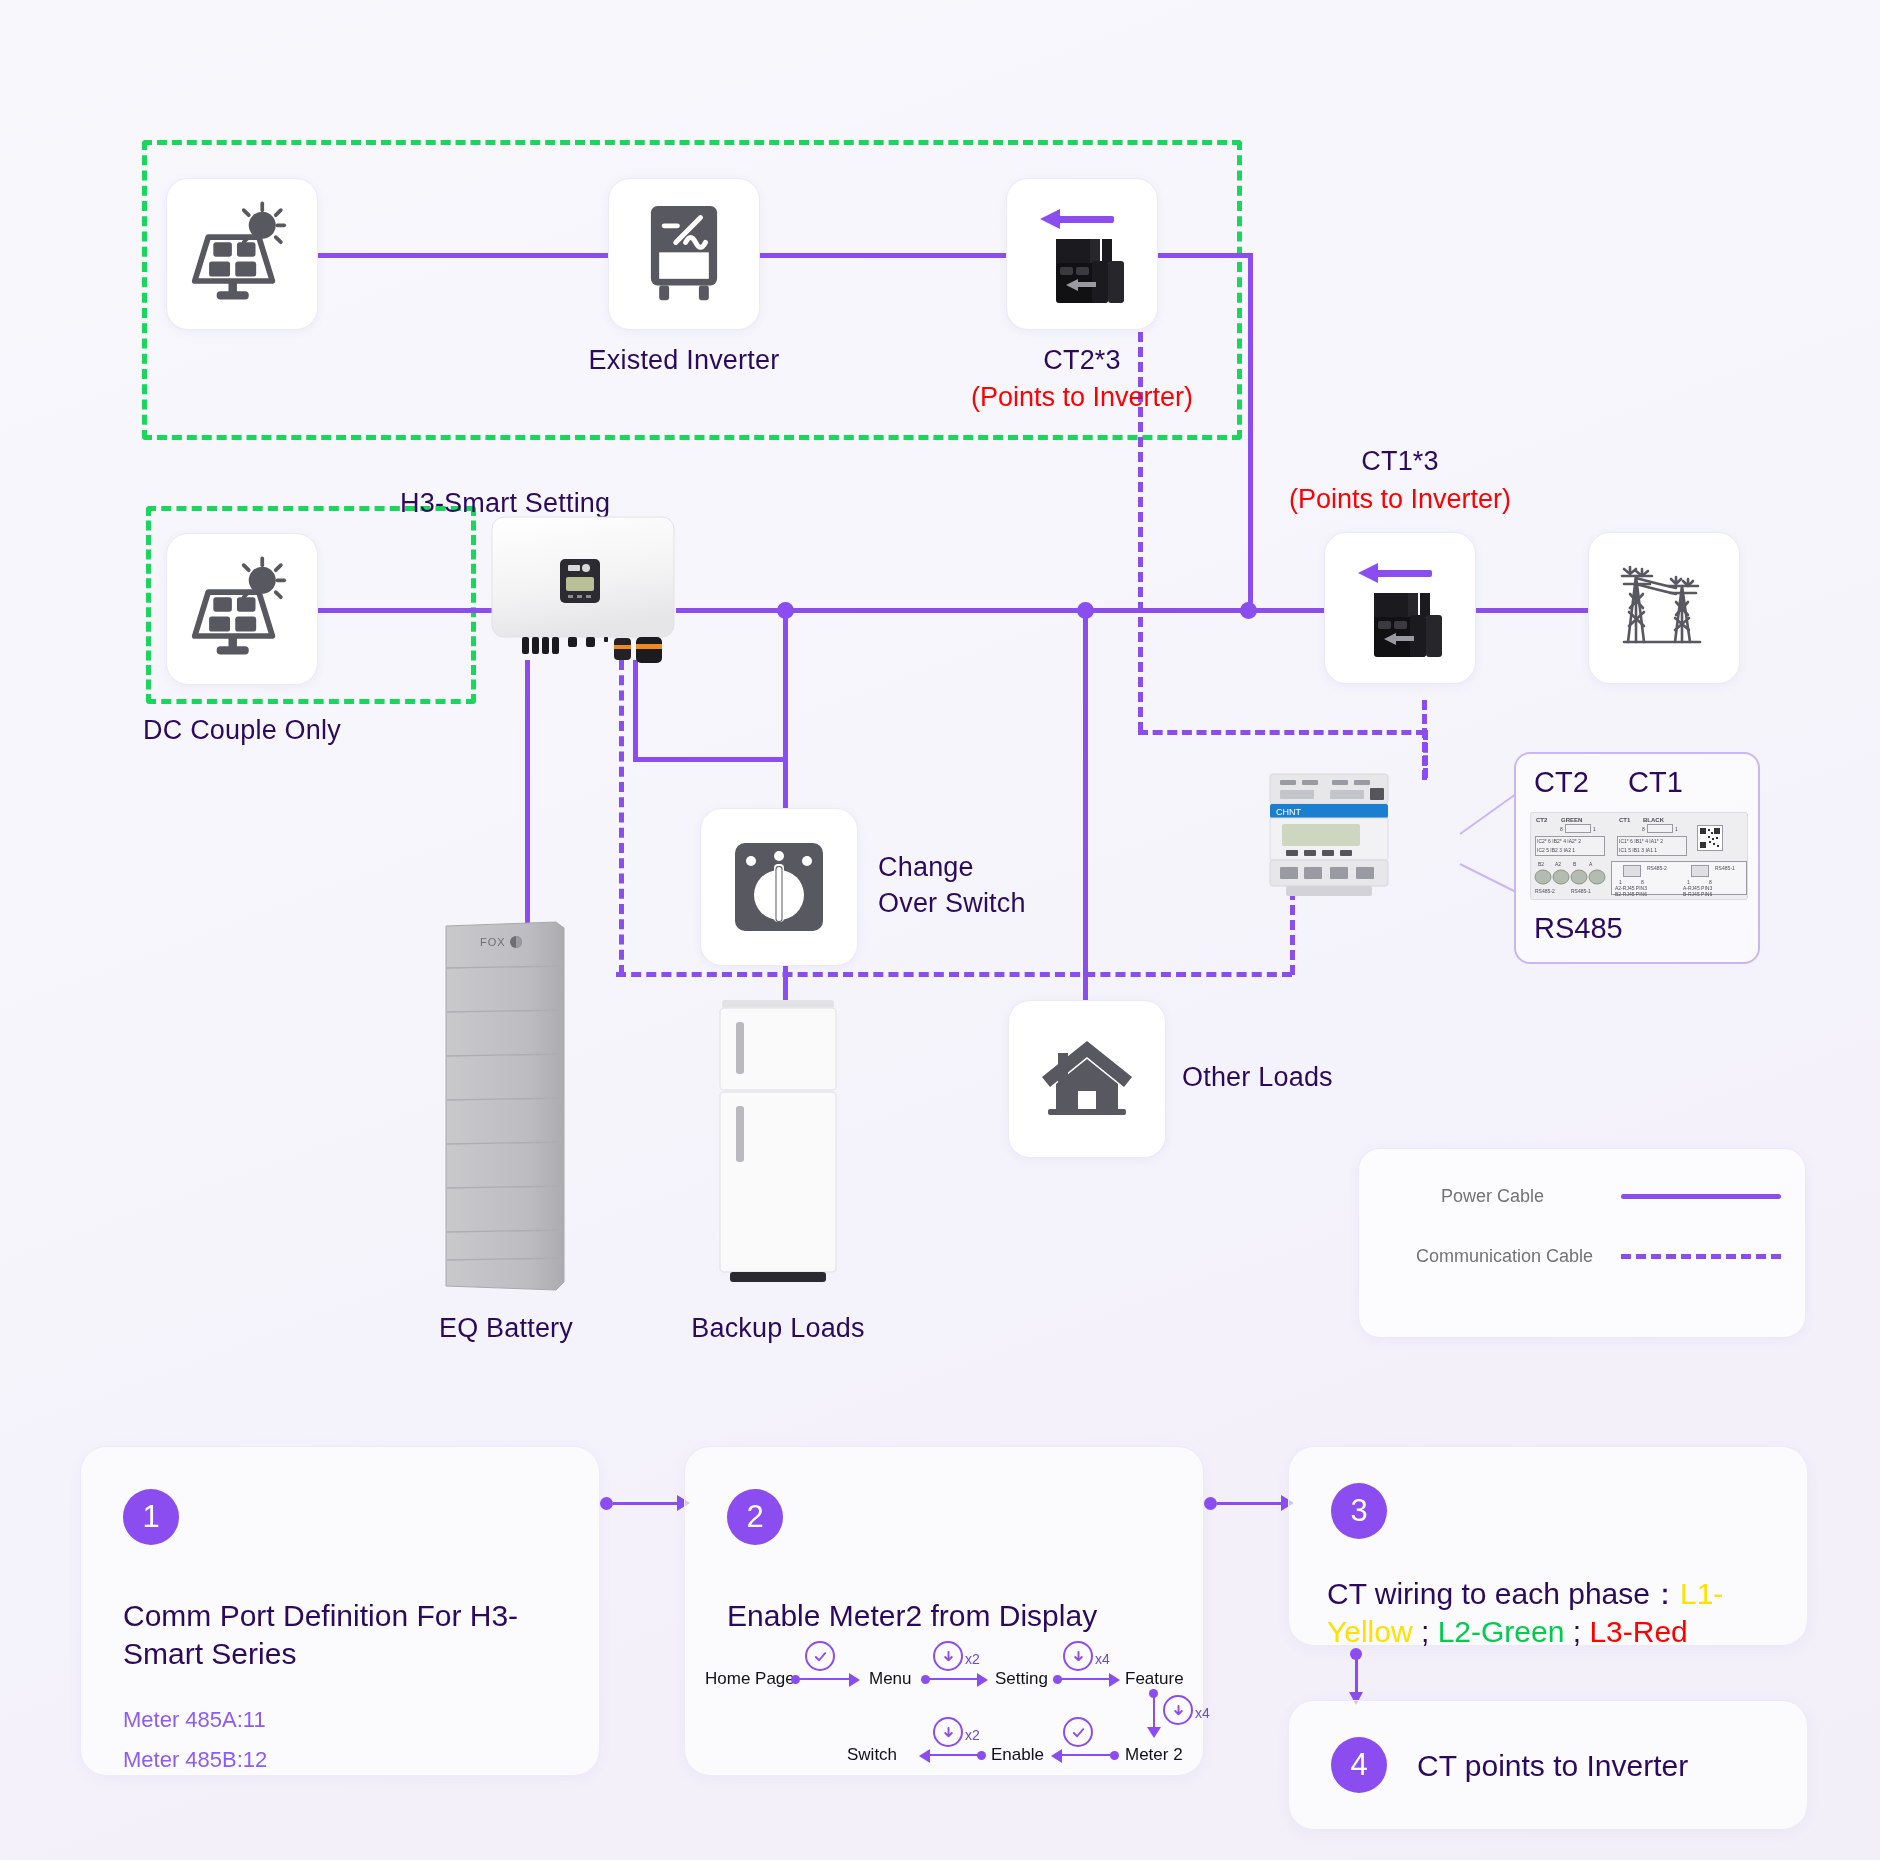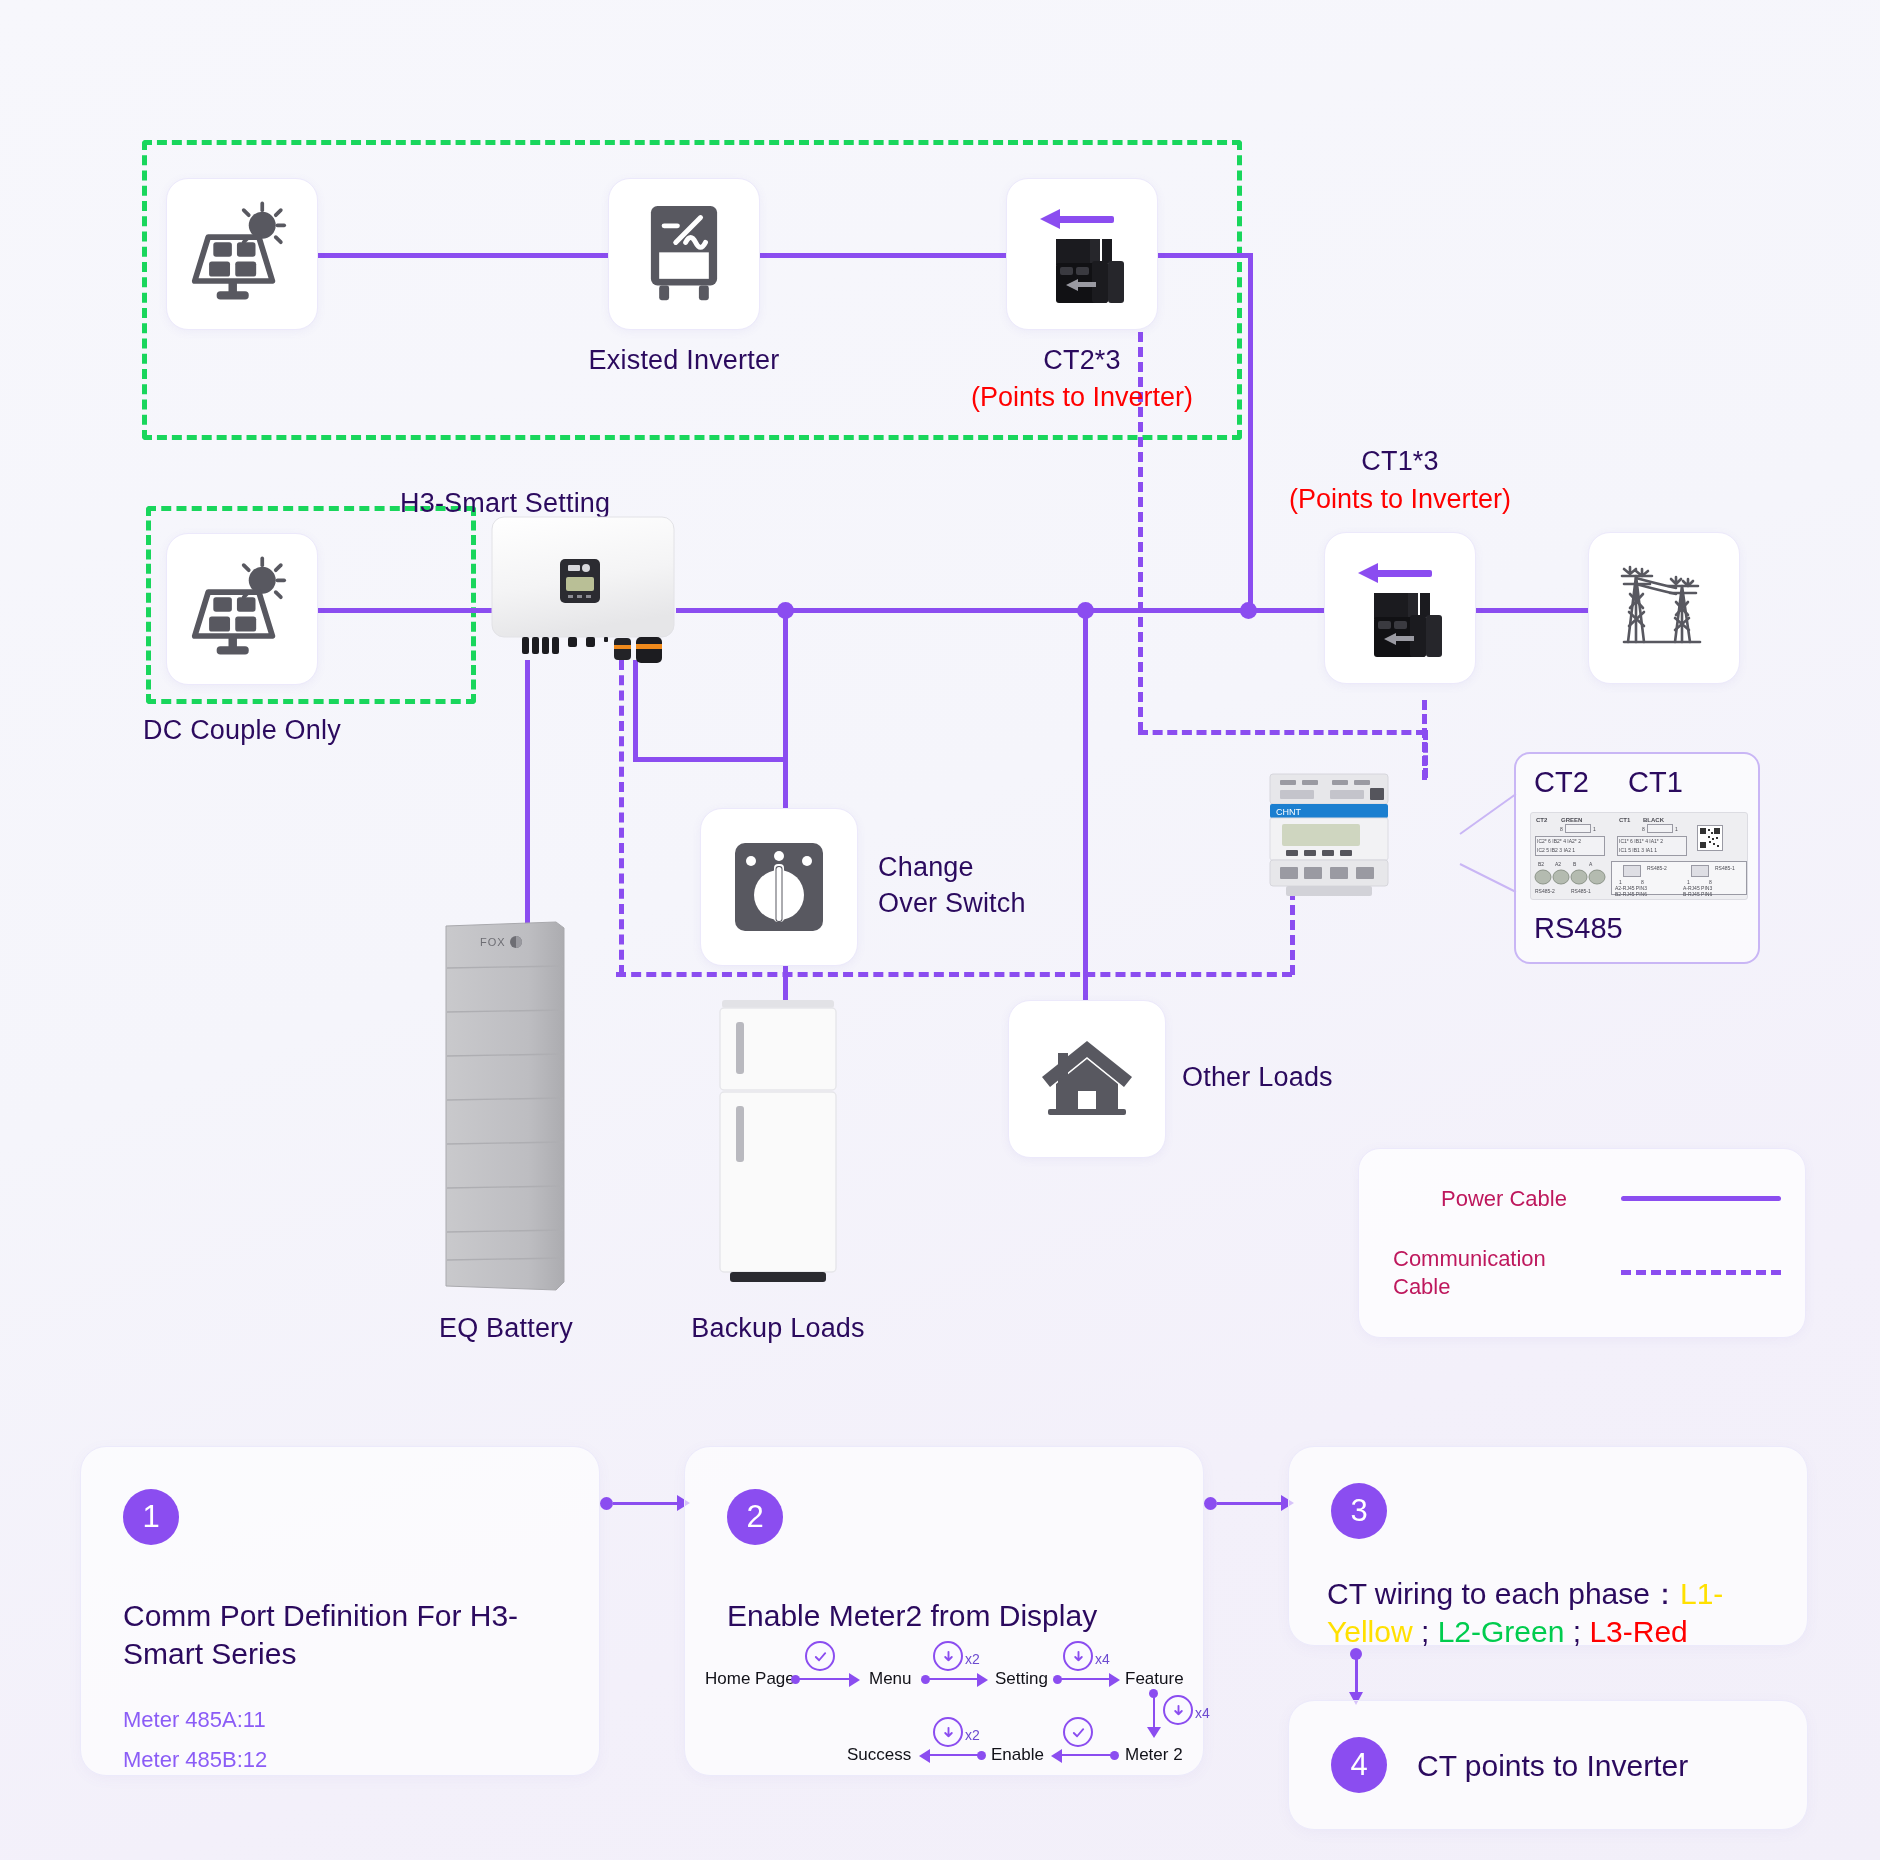--- a/index.html
+++ b/index.html
@@ -56,21 +56,21 @@
 
   
   .legend {
     position: absolute;
     background: rgba(255,255,255,.72);
     border: 1px solid #ece9fb;
     border-radius: 22px;
     box-shadow: 0 2px 12px rgba(120,100,200,.06);
   }
   .legend-row { position: absolute; display: flex; align-items: center; }
-  .legend-text { color: #be185d; font-size: 22px; line-height: 1.25; }
+  .legend-text { color: #737373; font-size: 18px; line-height: 1.25; text-align: right; }
   .legend-solid { width: 160px; height: 5px; background: #8b4df0; border-radius: 3px; }
   .legend-dashed { width: 160px; height: 0; border-top: 5px dashed #8b4df0; }
 
   
   .card {
     position: absolute;
     background: rgba(255,255,255,.66);
     border: 1px solid #eceafb;
     border-radius: 26px;
     box-shadow: 0 3px 14px rgba(120,100,200,.05);
@@ -625,21 +625,21 @@
       <div class="flow-dot" style="left:272px; top:114px;"></div>
       <div class="flow-line" style="left:220px; top:117px; width:54px;"></div>
       <div class="flow-head-l" style="left:214px; top:112px;"></div>
       <div class="flow-badge" style="left:228px; top:80px;">
         <svg width="15" height="15" viewBox="0 0 16 16" fill="none" stroke="#8b4df0" stroke-width="2" stroke-linecap="round" stroke-linejoin="round">
             <path d="M8 3 L8 12 M4.5 8.5 L8 12 L11.5 8.5"></path>
           </svg>
       </div>
       <div class="flow-mult" style="left:260px; top:90px;">x2</div>
 
-      <div class="flow-node" style="left:142px; top:108px;">Success</div>
+      <div class="flow-node" style="left:142px; top:108px;">Switch</div>
     </div>
   </div>
 
   <div class="step-arrow" style="left:1204px; top:1495px;">
     <span class="dot"></span>
       <span class="ln" style="width:64px;"></span>
       <span class="hd"></span>
   </div>
 
   <div class="card" style="left:1288px; top:1446px; width:520px; height:200px;">

